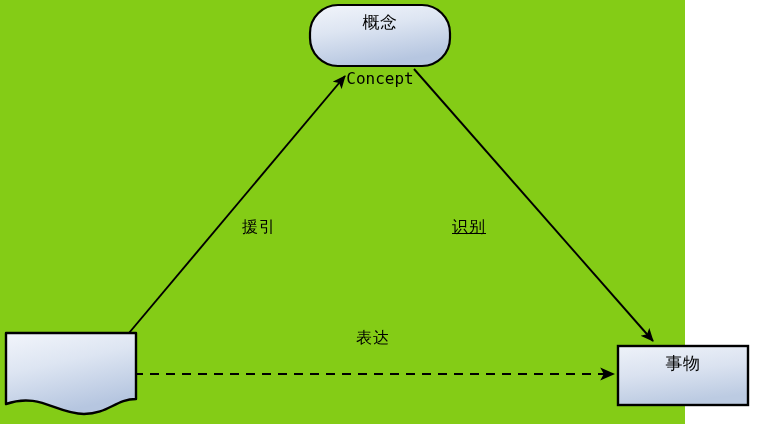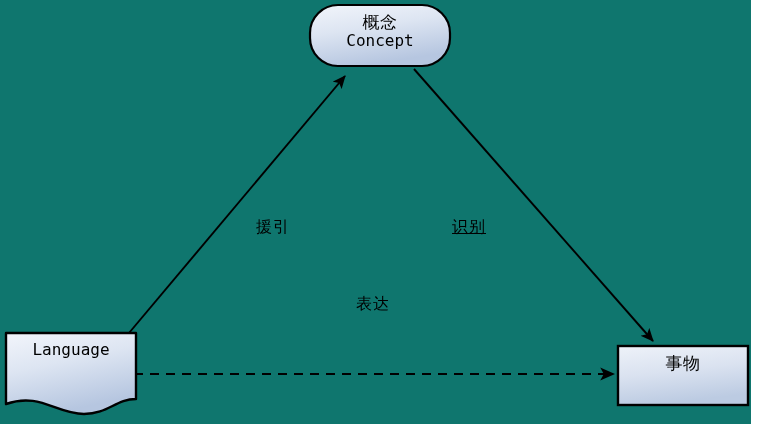--- a/index.html
+++ b/index.html
@@ -8,23 +8,23 @@
     background: #ffffff;
   }
   body {
     width: 759px;
     height: 424px;
     font-family: "DejaVu Sans", sans-serif;
     overflow: hidden;
   }
   #diagram-root {
     position: relative;
-    width: 751px;
+    width: 685px;
     height: 424px;
-    background: #0f766e;
+    background: #84cc16;
   }
   #diagram-svg {
     position: absolute;
     left: 0;
     top: 0;
     width: 759px;
     height: 424px;
   }
   .node-label {
     position: absolute;
@@ -38,20 +38,21 @@
     display: block;
     font-family: "DejaVu Sans", sans-serif;
     font-size: 17px;
     letter-spacing: 0.5px;
   }
   .node-label .latin {
     display: block;
     font-family: "DejaVu Sans Mono", monospace;
     font-size: 16px;
     letter-spacing: 0px;
+    margin-top: 38px;
   }
   .edge-label {
     position: absolute;
     color: #000000;
     font-family: "DejaVu Sans", sans-serif;
     font-size: 16px;
     letter-spacing: 1px;
     white-space: nowrap;
     pointer-events: none;
   }
@@ -95,26 +96,25 @@
              C 116 399 108 414 84 414
              C 56 414 40 392 6 404 Z" fill="url(#nodeGrad)" stroke="#000000" stroke-width="2.4" stroke-linejoin="round"></path>
   </svg>
 
   <div class="node-label" style="left:310px; top:12px; width:140px;">
     <span class="cjk">概念</span>
     <span class="latin">Concept</span>
   </div>
 
   <div class="node-label" style="left:6px; top:341px; width:130px;">
-    <span class="latin">Language</span>
   </div>
 
   <div class="node-label" style="left:618px; top:353px; width:130px;">
     <span class="cjk">事物</span>
   </div>
 
-  <div class="edge-label" style="left:256px; top:217px;">援引</div>
+  <div class="edge-label" style="left:242px; top:217px;">援引</div>
 
   <div class="edge-label" style="left:452px; top:217px;text-decoration:underline;">识别</div>
 
-  <div class="edge-label" style="left:356px; top:294px;">表达</div>
+  <div class="edge-label" style="left:356px; top:328px;">表达</div>
 
 </div>
 
 </body></html>

